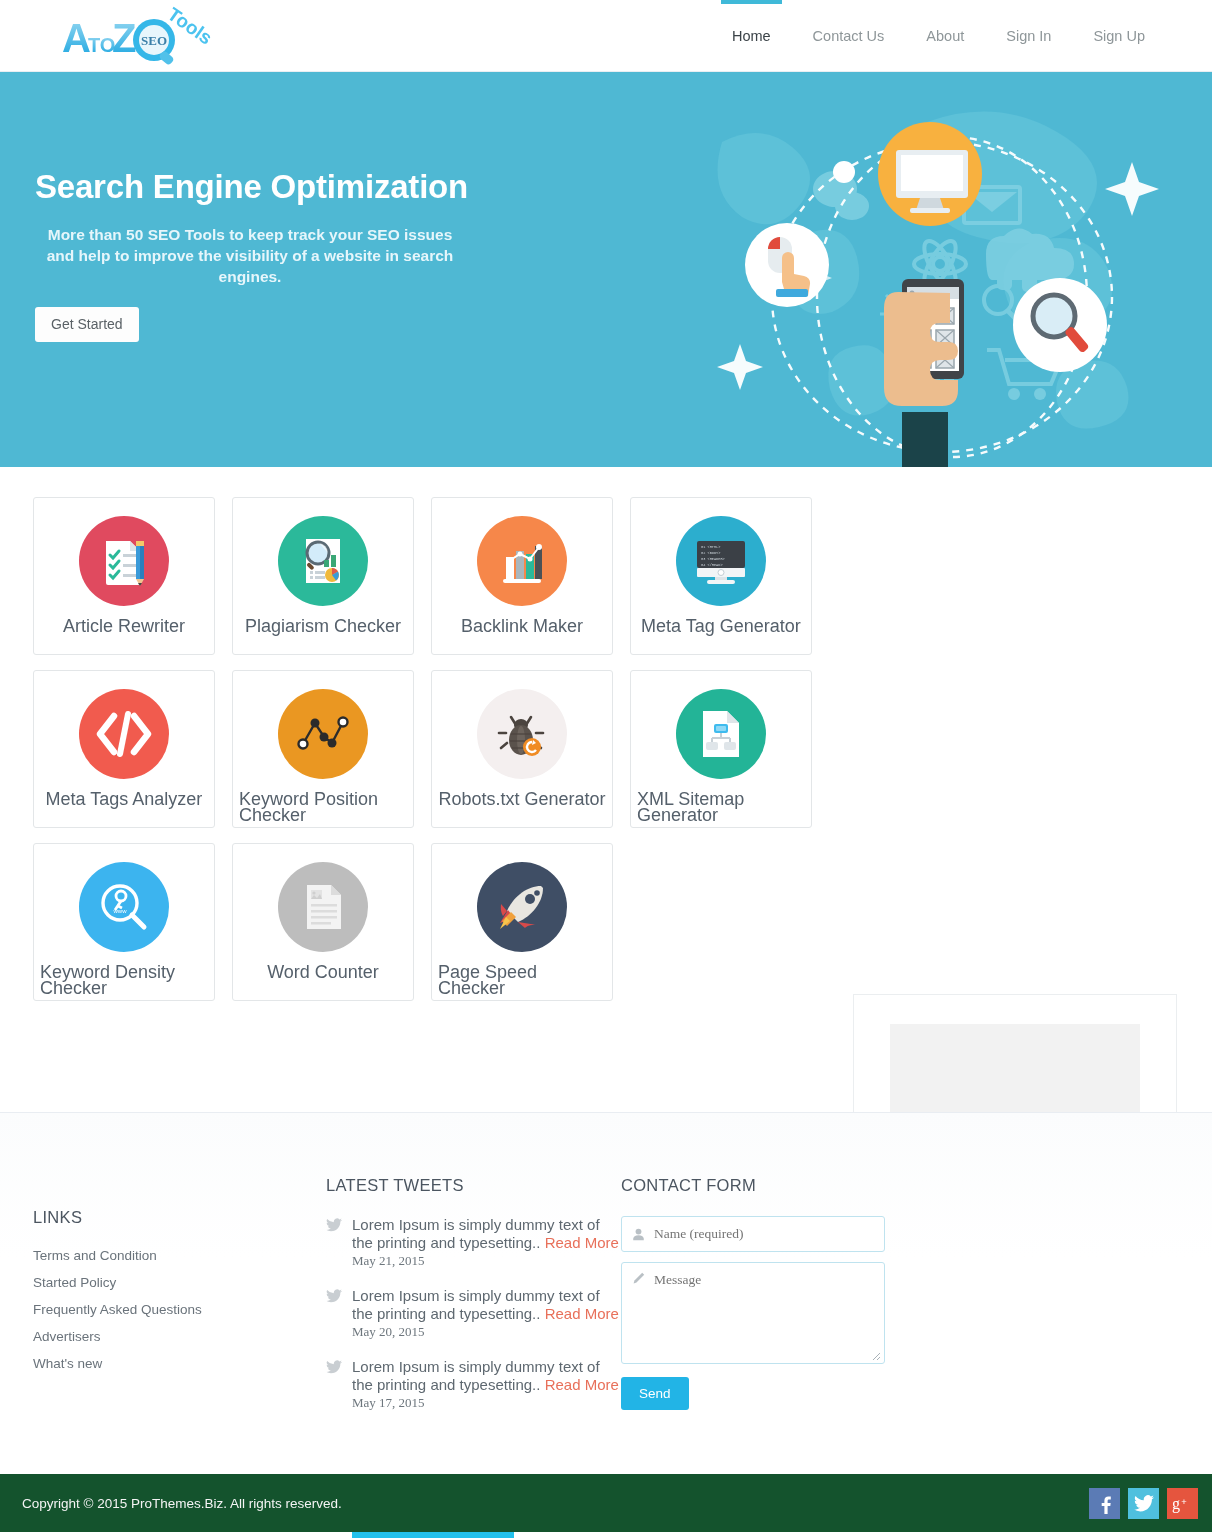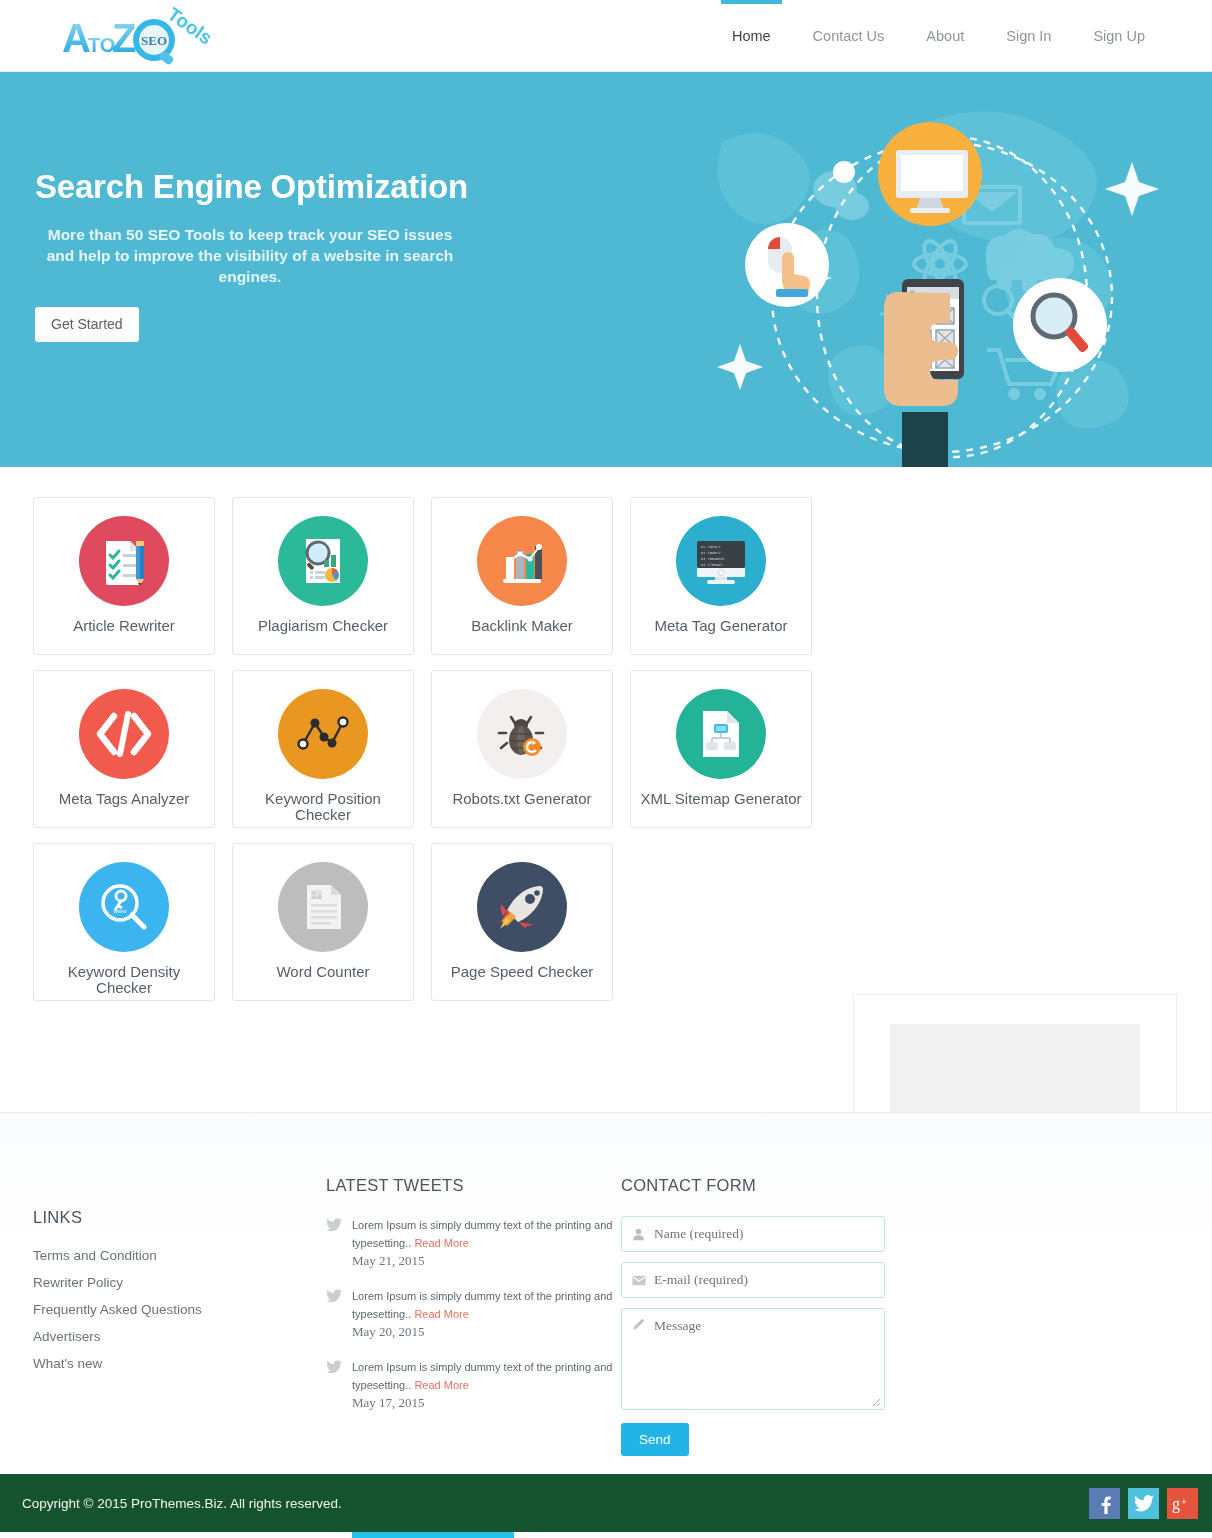--- a/index.html
+++ b/index.html
@@ -137,23 +137,22 @@
   .card-icon {
     width: 90px;
     height: 90px;
     border-radius: 50%;
     display: flex;
     align-items: center;
     justify-content: center;
     margin-bottom: 12px;
   }
   .card-label {
-    font-size: 15px;
+    font-size: 18px;
     color: #55606b;
-    text-align: center;
     line-height: 16px;
     padding: 0 6px;
   }
 
   .ads {
     position: absolute;
     left: 853px;
     top: 527px;
     width: 324px;
     height: 483px;
@@ -225,21 +224,21 @@
     color: #6a737b;
     text-decoration: none;
     margin-bottom: 12px;
     cursor: pointer;
   }
   .tweet {
     display: flex;
     margin-bottom: 18px;
   }
   .tw-bird { width: 26px; flex: 0 0 26px; padding-top: 2px; }
-  .tw-body { font-size: 11px; color: #5e6870; line-height: 18px; }
+  .tw-body { font-size: 15px; color: #5e6870; line-height: 18px; }
   .tw-read { color: #e8705a; cursor: pointer; text-decoration: none; }
   .tw-date {
     font-family: "Liberation Serif", serif;
     font-size: 13px;
     color: #6d767d;
     margin-top: 1px;
   }
   .tags { display: flex; flex-wrap: wrap; gap: 9px 9px; width: 260px; }
   .tag {
     border: 1px solid #e1e4e6;
@@ -719,21 +718,21 @@
     <button class="browse-btn">Browse More Tools</button>
   </div>
 </div>
 
 <div class="footer">
   <div class="fcols">
 
     <div class="fcol-links">
       <div class="fhead">LINKS</div>
       <a class="flink">Terms and Condition</a>
-      <a class="flink">Rewriter Policy</a>
+      <a class="flink">Started Policy</a>
       <a class="flink">Frequently Asked Questions</a>
       <a class="flink">Advertisers</a>
       <a class="flink">What's new</a>
     </div>
 
     <div class="fcol-tweets">
       <div class="fhead">LATEST TWEETS</div>
 
       <div class="tweet">
         <div class="tw-bird">
@@ -779,29 +778,20 @@
       <div class="field inp">
         <span class="fi-icon">
           <svg width="13" height="13" viewBox="0 0 16 16" fill="#b9c0c5">
               <circle cx="8" cy="4.4" r="3.6"></circle>
               <path d="M8 9c-4 0-6.5 2-6.5 4.3V15h13v-1.7C14.5 11 12 9 8 9z"></path>
             </svg>
         </span>
         <input type="text" placeholder="Name (required)" style="">
       </div>
 
-      <div class="field inp">
-        <span class="fi-icon">
-          <svg width="14" height="11" viewBox="0 0 18 13" fill="#c5ccd1">
-              <rect x="0.5" y="0.5" width="17" height="12" rx="1"></rect>
-              <path d="M1 1.5 L9 7.5 L17 1.5" fill="none" stroke="#ffffff" stroke-width="1.4"></path>
-            </svg>
-        </span>
-        <input type="text" placeholder="E-mail (required)" style="">
-      </div>
 
       <div class="field ta">
         <span class="fi-icon">
           <svg width="13" height="13" viewBox="0 0 16 16" fill="#b9c0c5">
               <path d="M12.5 1 L15 3.5 L5.5 13 L2 14 L3 10.5z"></path>
             </svg>
         </span>
         <textarea placeholder="Message" style=""></textarea>
         <svg class="ta-grip" viewBox="0 0 10 10">
           <g stroke="#a9b2b8" stroke-width="1">

